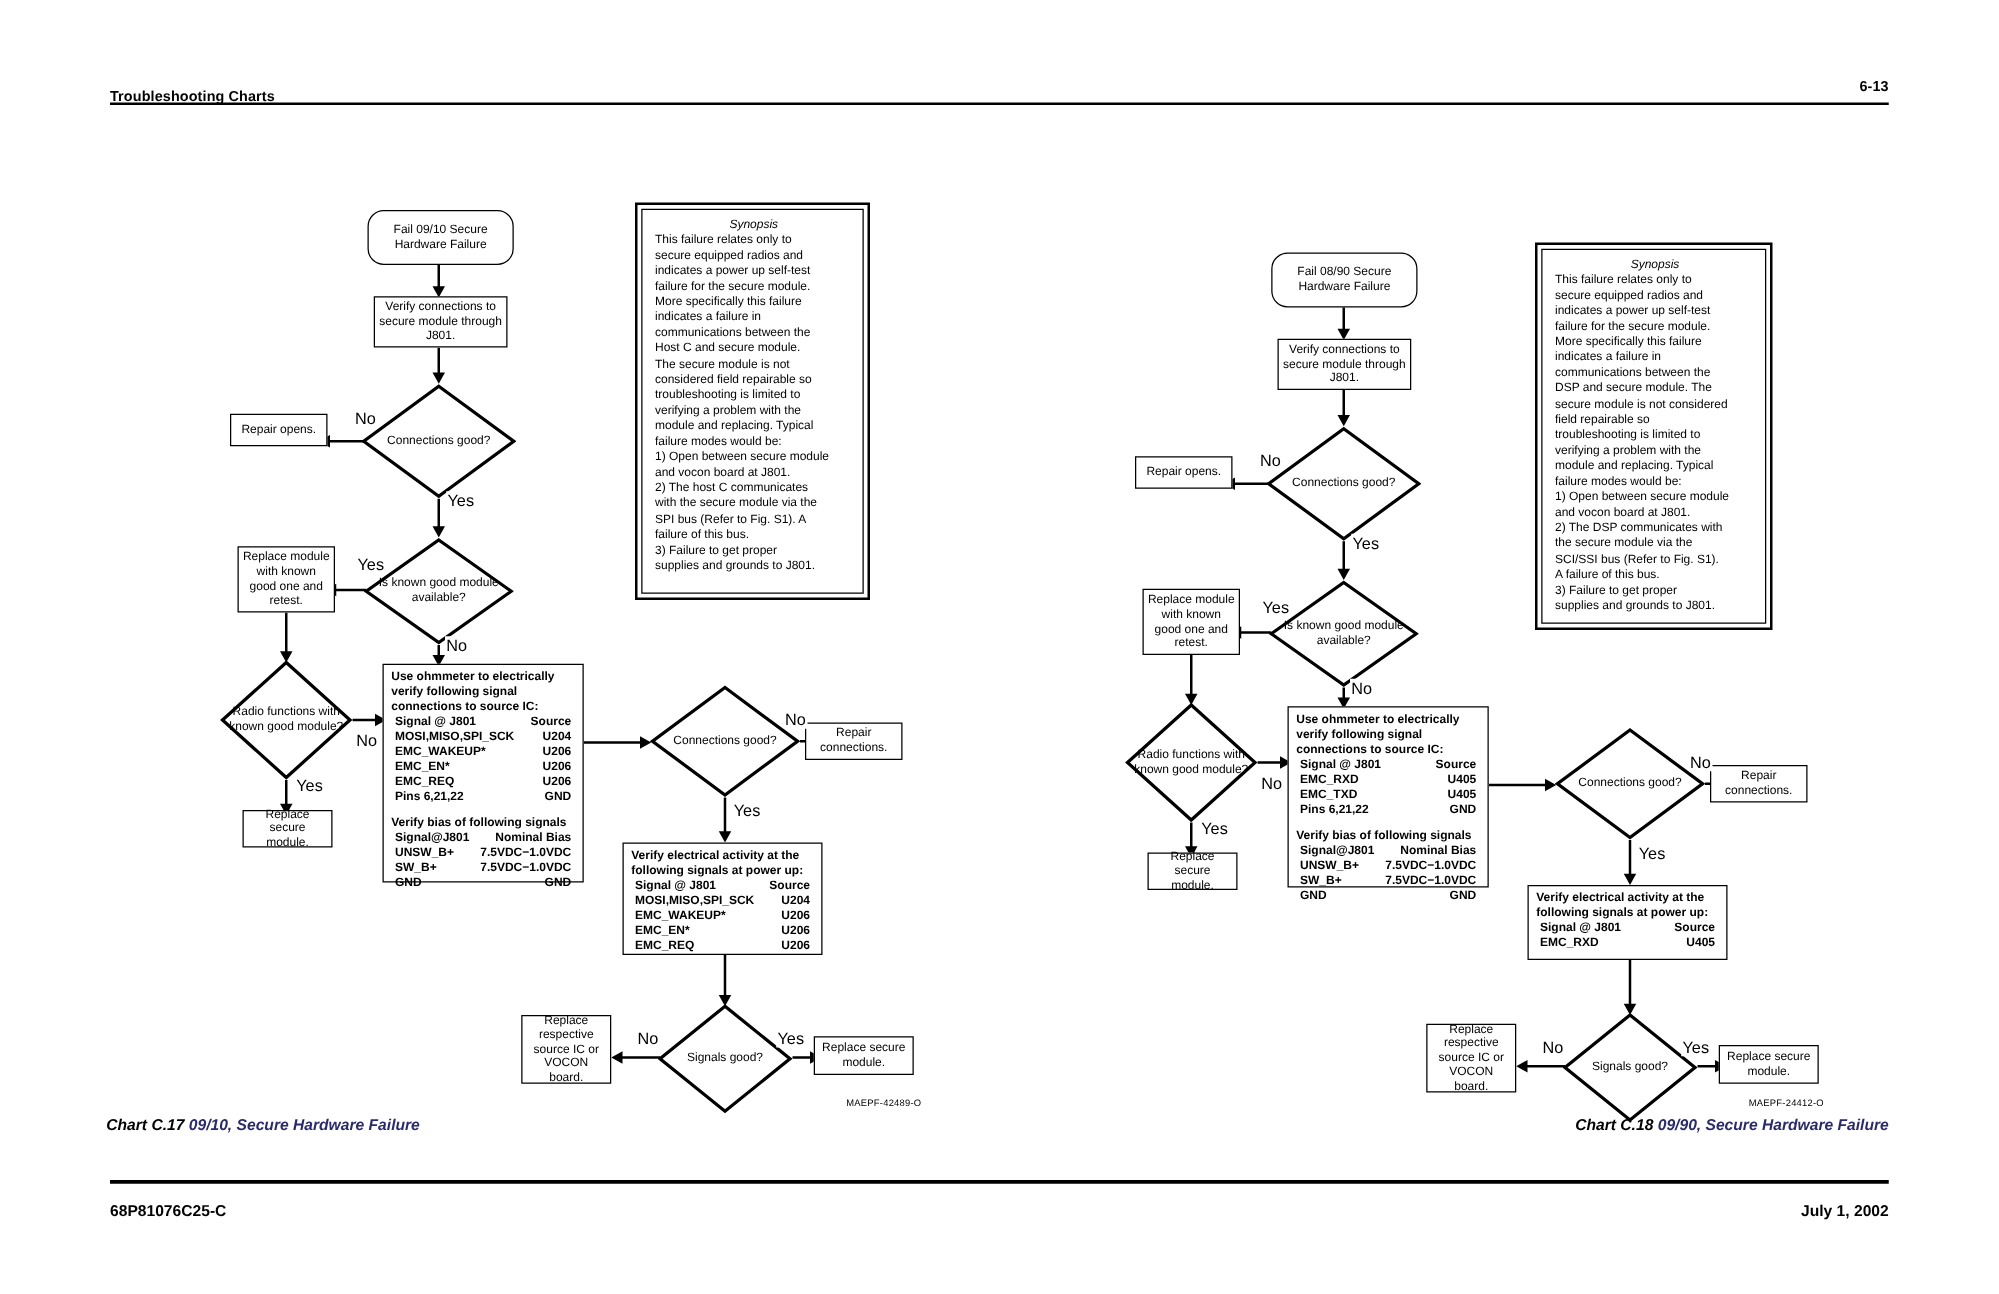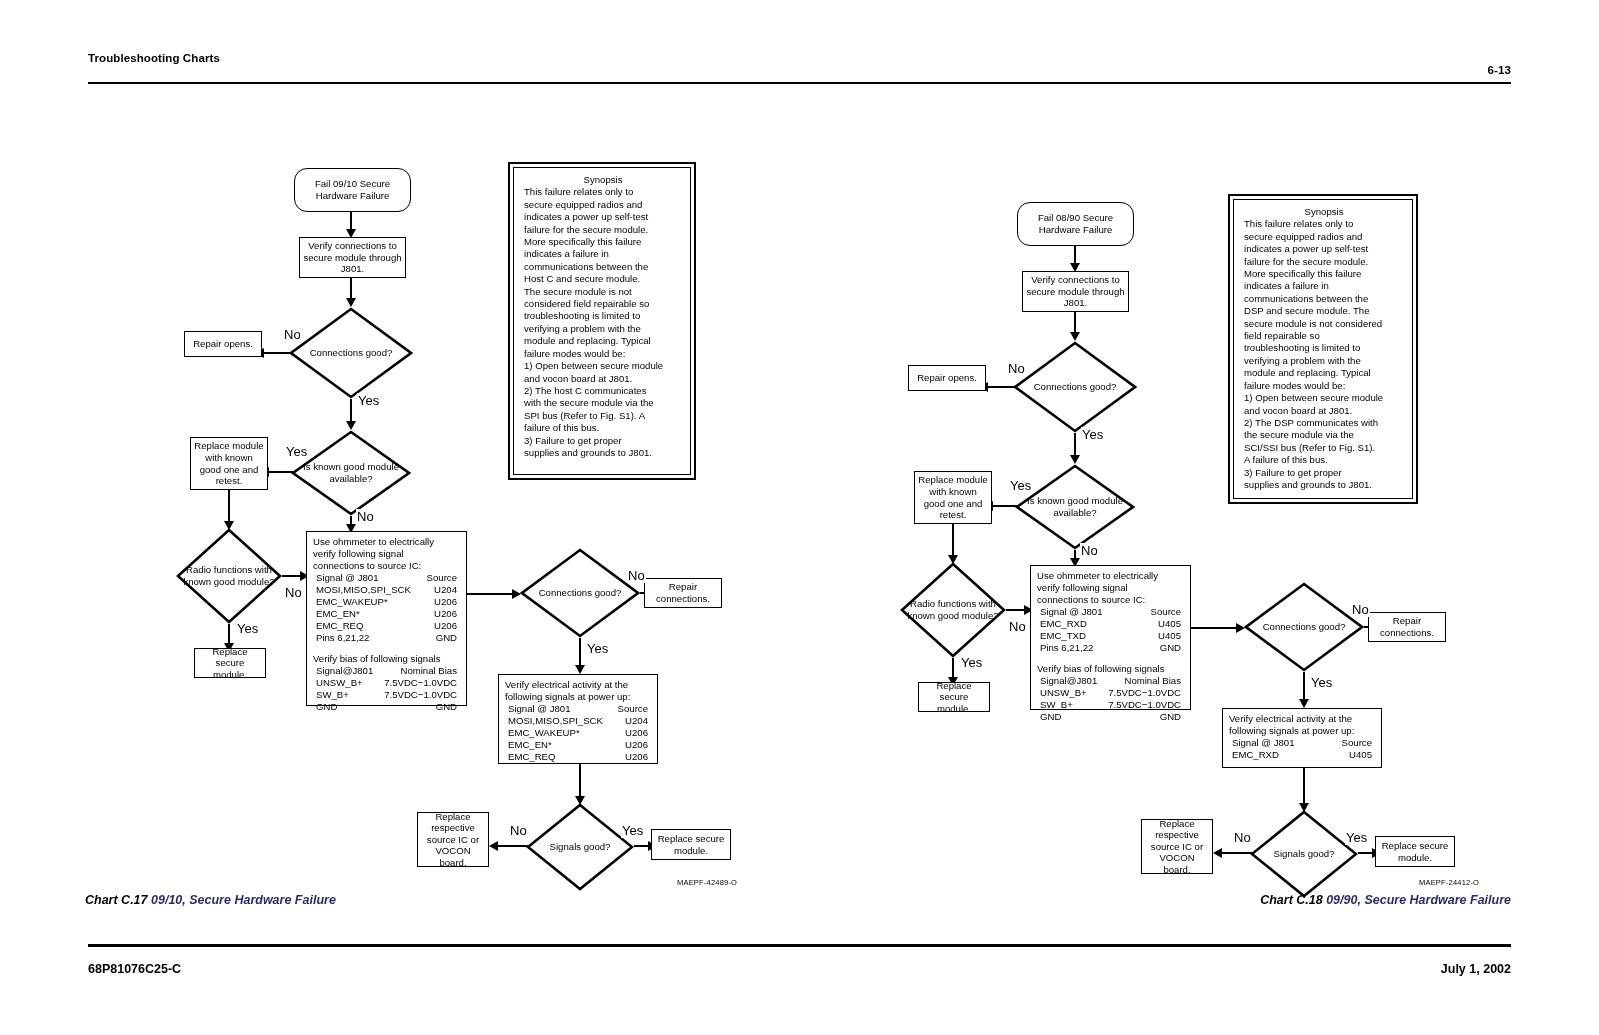--- a/index.html
+++ b/index.html
@@ -32,42 +32,42 @@
   .ln{position:absolute;background:#000;z-index:1;}
   .ar{position:absolute;width:0;height:0;z-index:2;}
   .ar.dn{border-left:5px solid transparent;border-right:5px solid transparent;border-top:9px solid #000;}
   .ar.lf{border-top:5px solid transparent;border-bottom:5px solid transparent;border-right:9px solid #000;}
   .ar.rt{border-top:5px solid transparent;border-bottom:5px solid transparent;border-left:9px solid #000;}
   .elbl{position:absolute;font-size:13px;z-index:4;background:#fff;padding:0 1px;}
 
   
   .syn{position:absolute;border:2.4px solid #000;background:#fff;padding:3px;z-index:3;}
   .syn-in{border:1.3px solid #000;height:100%;box-sizing:border-box;padding:6px 8px 6px 10px;}
-  .syn-title{text-align:center;font-size:9.6px;line-height:12.4px;margin-bottom:0;}
+  .syn-title{text-align:center;font-size:9.6px;line-height:12.4px;margin-bottom:0;font-style:italic;}
   .syn-body{font-size:9.6px;line-height:12.4px;white-space:pre-line;}
 
   
-  .tbl{width:100%;box-sizing:border-box;padding:4px 6px;font-size:9.6px;line-height:12px;}
+  .tbl{width:100%;box-sizing:border-box;padding:4px 6px;font-size:9.6px;line-height:12px;font-weight:bold;}
   .tbl .hd{white-space:pre-line;}
   .tbl .row{display:flex;justify-content:space-between;}
   .tbl .row .c2{padding-left:10px;}
   .tbl .gap{height:9px;}
 
   
   .cap{position:absolute;font-size:12.5px;font-style:italic;font-weight:bold;
        color:#2b2b6b;white-space:nowrap;}
   .cap .b{color:#000;}
   .maepf{position:absolute;font-size:7.5px;letter-spacing:.2px;}
 </style>
 </head>
 <body>
 
 <div class="page">
 
-  <div class="hdr-txt" style="left:88px;top:52px;">Troubleshooting Charts</div>
+  <div class="hdr-txt" style="left:88px;top:72px;">Troubleshooting Charts</div>
   <div class="hdr-txt" style="right:88px;top:64px;">6-13</div>
   <div class="rule" style="left:88px;top:82px;width:1423px;height:2.4px;"></div>
 
   <div class="rule" style="left:88px;top:944px;width:1423px;height:2.6px;"></div>
   <div class="ftr-txt" style="left:88px;top:962px;">68P81076C25-C</div>
   <div class="ftr-txt" style="right:88px;top:962px;">July 1, 2002</div>
 
   <div>
 
     <div class="node term" style="left:294px;top:168px;width:117px;height:44px;">
@@ -547,20 +547,20 @@
 and vocon board at J801.
 2) The DSP communicates with
 the secure module via the
 SCI/SSI bus (Refer to Fig. S1).
 A failure of this bus.
 3) Failure to get proper
 supplies and grounds to J801.</div>
       </div>
     </div>
 
-    <div class="maepf" style="left:1399px;top:878px;margin-left:20px;">MAEPF-24412-O</div>
+    <div class="maepf" style="left:1399px;top:878px;">MAEPF-24412-O</div>
     <div class="cap" style="right:88px;top:893px;">
       <span class="b">Chart C.18</span>
       <span>09/90, Secure Hardware Failure</span>
     </div>
   </div>
 
 </div>
 
 </body></html>

